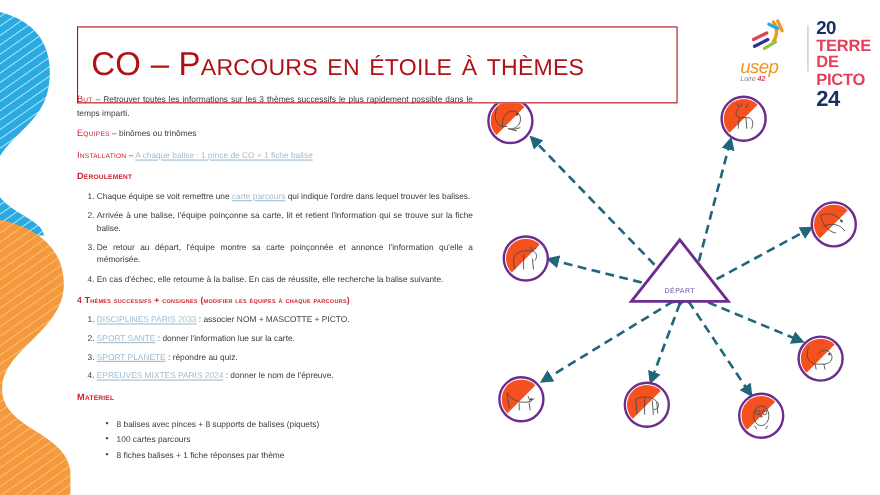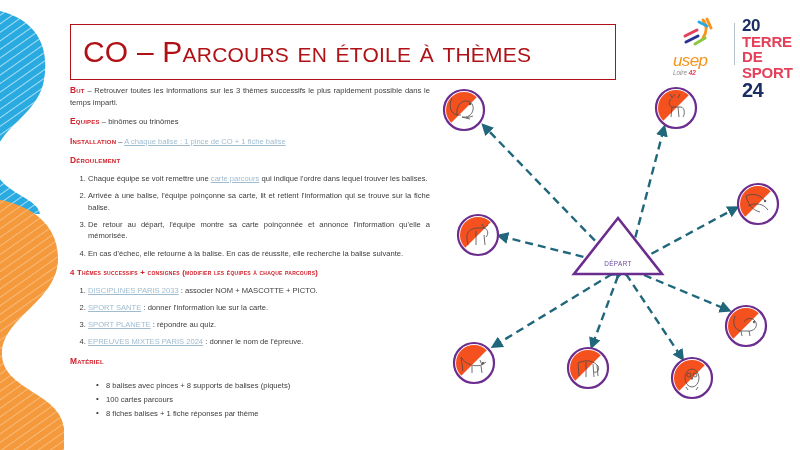--- a/index.html
+++ b/index.html
@@ -11,21 +11,21 @@
     position:relative;
   }
   .slide{position:absolute;inset:0;width:800px;height:450px;overflow:hidden;}
 
   
   .blob-layer{position:absolute;left:0;top:0;width:90px;height:450px;overflow:hidden;z-index:0;}
   .blob-svg{position:absolute;left:-40px;top:0;}
 
   
   .title-box{
-    position:absolute;left:70px;top:24px;width:546px;height:56px;
+    position:absolute;left:70px;top:24px;width:546px;height:70px;
     border:1.6px solid #B01116;
     box-sizing:border-box;
     display:flex;align-items:center;
     z-index:3;background:#fff;
   }
   .title-text{
     color:#B01116;
     font-size:30px;
     letter-spacing:.2px;
     padding-left:12px;
@@ -46,21 +46,21 @@
   .usep-word{font-size:17px;color:#F7941E;font-style:italic;font-weight:normal;letter-spacing:-.6px;line-height:1;}
   .usep-sub{font-size:6.5px;color:#8c8c8c;font-style:italic;letter-spacing:-.1px;}
   .usep-sub b{color:#E4405A;}
 
   
   .content{
     position:absolute;left:70px;top:84px;width:360px;z-index:3;
     color:#3c3c3c;font-size:7.6px;line-height:1.5;
   }
   .para{margin:0 0 7px 0;text-align:justify;}
-  .lbl{color:#D0202A;font-variant:small-caps;font-weight:bold;letter-spacing:.2px;font-size:8.4px;}
+  .lbl{color:#D0202A;font-variant:small-caps;font-weight:normal;letter-spacing:.2px;font-size:8.4px;}
   .lbl-only{color:#D0202A;font-variant:small-caps;font-weight:bold;letter-spacing:.2px;font-size:8.4px;margin:0 0 6px 0;}
   .lnk{color:#9fbcd0;text-decoration:underline;}
   ol.steps{margin:0 0 8px 0;padding-left:18px;}
   ol.steps li{margin-bottom:6px;text-align:justify;}
   .themes-head{color:#D0202A;font-weight:bold;font-size:7.8px;margin:2px 0 6px 0;font-variant:small-caps;letter-spacing:.25px;}
   ol.themes{margin:0 0 8px 0;padding-left:18px;}
   ol.themes li{margin-bottom:5.5px;}
   ul.mat{margin:12px;padding-left:14px;list-style:none;}
   ul.mat li{margin-bottom:3px;position:relative;padding-left:10px;}
   ul.mat li:before{content:"\2022";position:absolute;left:0;top:-1px;color:#3c3c3c;font-size:8px;}
@@ -132,21 +132,21 @@
         <span>Loire</span>
         <b>42</b>
       </div>
     </div>
 
     <div class="logo-div"></div>
 
     <div class="logo-tdj">
       <div class="tdj-20">20</div>
       <div class="tdj-mid">TERRE</div>
-      <div class="tdj-mid">DE SPORT</div>
+      <div class="tdj-mid">DE PICTO</div>
       <div class="tdj-24">24</div>
     </div>
   </div>
 
   <div class="content">
 
     <p class="para">
       <span class="lbl">But</span><span> – </span><span>Retrouver toutes les informations sur les 3 thèmes successifs le plus rapidement possible dans le temps imparti.</span>
     </p>
 

